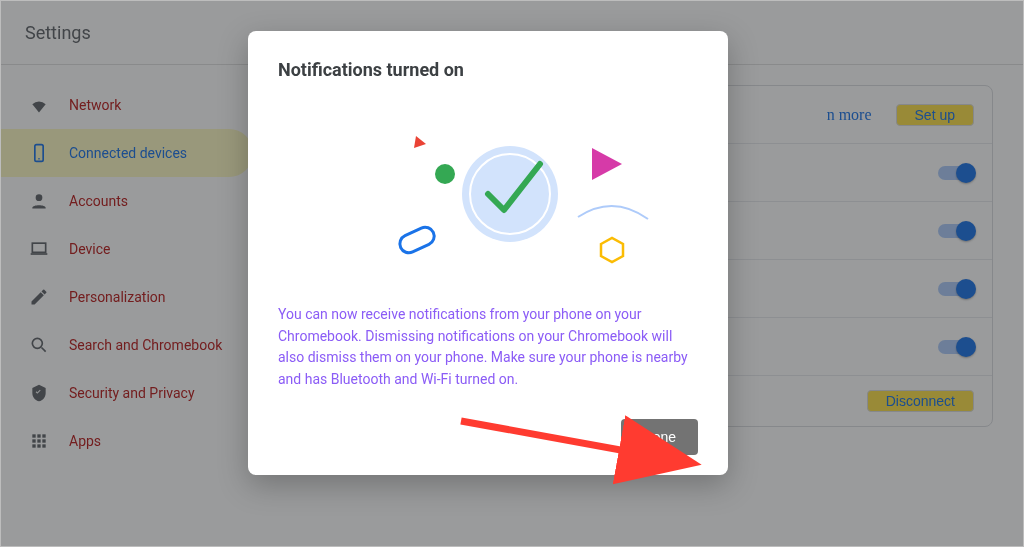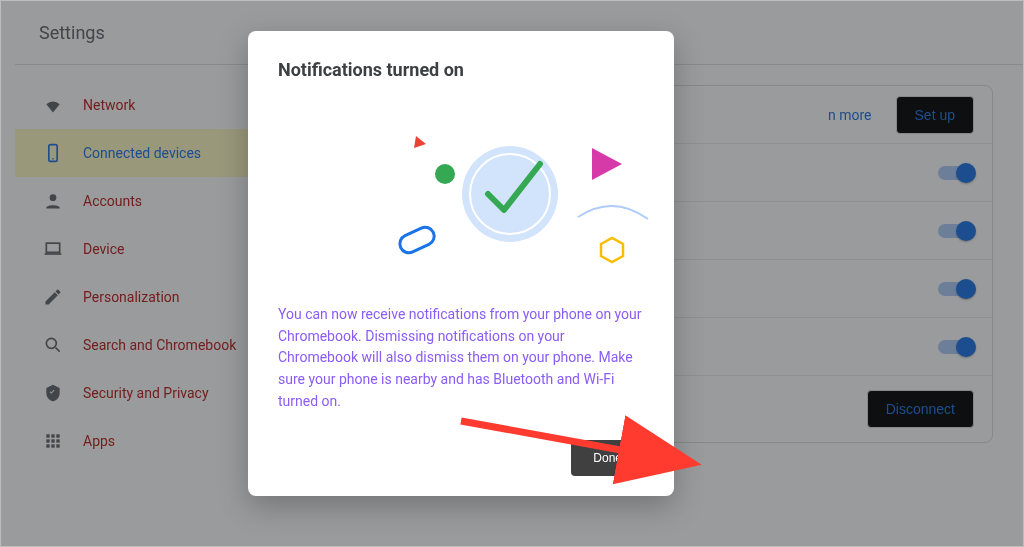--- a/index.html
+++ b/index.html
@@ -1,44 +1,44 @@
 <!DOCTYPE html>
 <html><head>
 <meta charset="utf-8">
 <style>
   * { box-sizing: border-box; }
   html, body { margin:0; padding:0; width:1024px; height:547px; font-family: "Google Sans", Roboto, Arial, sans-serif; background:#fff; overflow:hidden; }
-  .app { position:relative; width:1024px; height:547px; border:1px solid #bdbdbd;padding-left:14px; }
+  .app { position:relative; width:1024px; height:547px; border:1px solid #bdbdbd; }
   .topbar { height:64px; border-bottom:1px solid #e0e0e0; display:flex; align-items:center; padding:0 24px; }
   .app-title { font-size:18px; color:#5f6368; }
   .layout { display:flex; height:calc(100% - 64px); }
   .sidebar { width:252px; padding-top:16px; }
   .side-item { display:flex; align-items:center; height:48px; padding-left:28px; color:#b91c1c; font-size:14px; border-radius:0 24px 24px 0; cursor:pointer; }
   .side-item.active { background:#fef9c3; color:#1a73e8; }
   .side-item .icon { width:20px; height:20px; margin-right:20px; display:flex; align-items:center; justify-content:center; color:#5f6368; }
   .side-item.active .icon { color:#1a73e8; }
   .main { flex:1; padding:20px 30px 20px 20px; }
   .panel { border:1px solid #dadce0; border-radius:8px; background:#fff; overflow:hidden; }
   .panel-top { display:flex; align-items:center; height:58px; border-bottom:1px solid #e8eaed; padding:0 18px; justify-content:flex-end; gap:24px; }
-  .link { color:#1a73e8; font-size:14px; cursor:pointer; }
-  .btn-outline { border:1px solid #dadce0; color:#1a73e8; background:#000000; height:38px; padding:0 18px; border-radius:4px; font-size:14px; cursor:pointer; }
+  .link { color:#1a73e8; font-size:16px; cursor:pointer;font-family:Liberation Serif, serif; }
+  .btn-outline { border:1px solid #dadce0; color:#1a73e8; background:#fde047; height:22px; padding:0 18px; border-radius:4px; font-size:14px; cursor:pointer; }
   .row { display:flex; align-items:center; height:58px; border-bottom:1px solid #e8eaed; padding:0 18px; justify-content:flex-end; }
   .row:last-child { border-bottom:none; }
   .toggle { width:36px; height:14px; background:#aecbfa; border-radius:7px; position:relative; }
   .toggle::after { content:""; position:absolute; right:-2px; top:-3px; width:20px; height:20px; background:#1a73e8; border-radius:50%; box-shadow:0 1px 2px rgba(0,0,0,.3); }
   .panel-bottom { display:flex; justify-content:flex-end; padding:14px 18px; }
 
   .scrim { position:absolute; inset:0; background:rgba(32,33,36,.45); }
 
-  .dialog { position:absolute; left:247px; top:30px; width:426px; background:#fff; border-radius:8px; box-shadow:0 10px 30px rgba(0,0,0,.25); padding:28px 30px 20px 30px; }
+  .dialog { position:absolute; left:247px; top:30px; width:480px; background:#fff; border-radius:8px; box-shadow:0 10px 30px rgba(0,0,0,.25); padding:28px 30px 20px 30px; }
   .dialog-title { font-size:18px; color:#3c4043; margin:0 0 34px 0; }
   .illustration { height:170px; position:relative; margin-bottom:20px; }
   .dialog-body { font-size:14px; line-height:1.55; color:#8b5cf6; }
   .dialog-actions { display:flex; justify-content:flex-end; margin-top:28px; }
-  .btn-primary { background:#404040; color:#fff; border:none; height:36px; padding:0 22px; border-radius:4px; font-size:12px; cursor:pointer; }
+  .btn-primary { background:#737373; color:#fff; border:none; height:36px; padding:0 22px; border-radius:4px; font-size:14px; cursor:pointer; }
 
   .arrow { position:absolute; pointer-events:none; }
 </style>
 </head>
 <body>
 
 <div class="app">
   <div class="topbar">
     <div class="app-title">Settings</div>
   </div>

